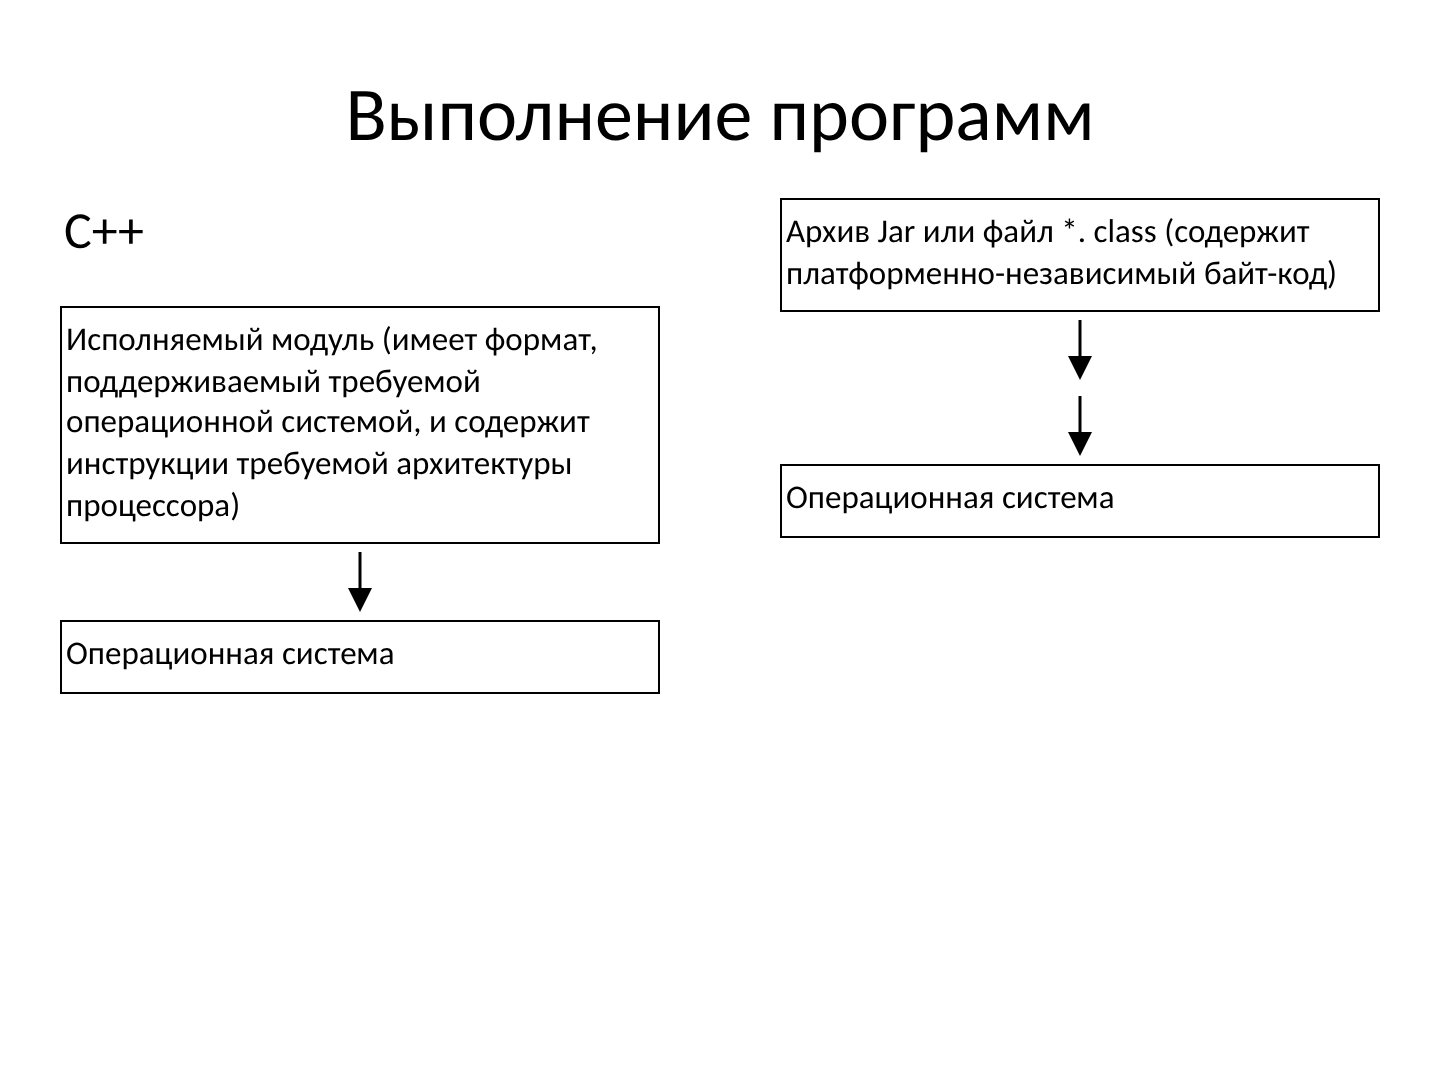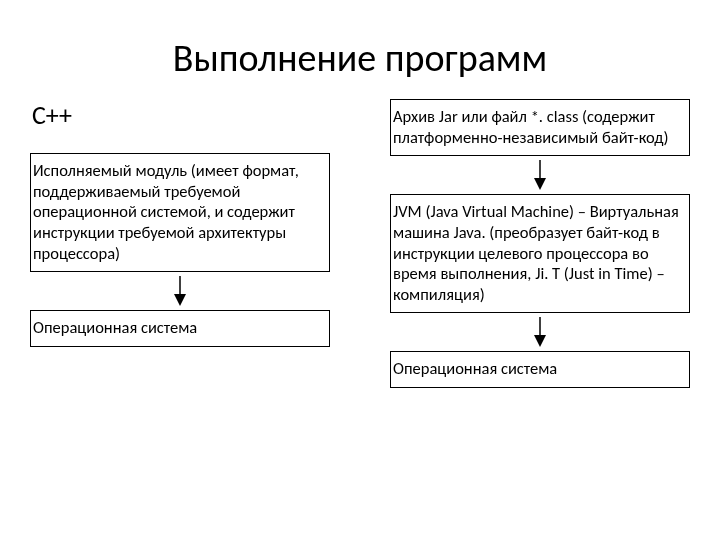--- a/index.html
+++ b/index.html
@@ -72,21 +72,20 @@
 
     <div class="box">Архив Jar или файл *. class (содержит платформенно-независимый байт-код)</div>
 
     <div class="arrow">
       <svg width="20" height="30" viewBox="0 0 20 30">
         <line x1="10" y1="0" x2="10" y2="20" stroke="#000" stroke-width="1.5"></line>
         <polygon points="10,30 4,18 16,18" fill="#000"></polygon>
       </svg>
     </div>
 
-    <div class="box">JVM (Java Virtual Machine) – Виртуальная машина Java. (преобразует байт-код в инструкции целевого процессора во время выполнения, Ji. T (Just in Time) –компиляция)</div>
 
     <div class="arrow">
       <svg width="20" height="30" viewBox="0 0 20 30">
         <line x1="10" y1="0" x2="10" y2="20" stroke="#000" stroke-width="1.5"></line>
         <polygon points="10,30 4,18 16,18" fill="#000"></polygon>
       </svg>
     </div>
 
     <div class="box">Операционная система</div>
   </div>

